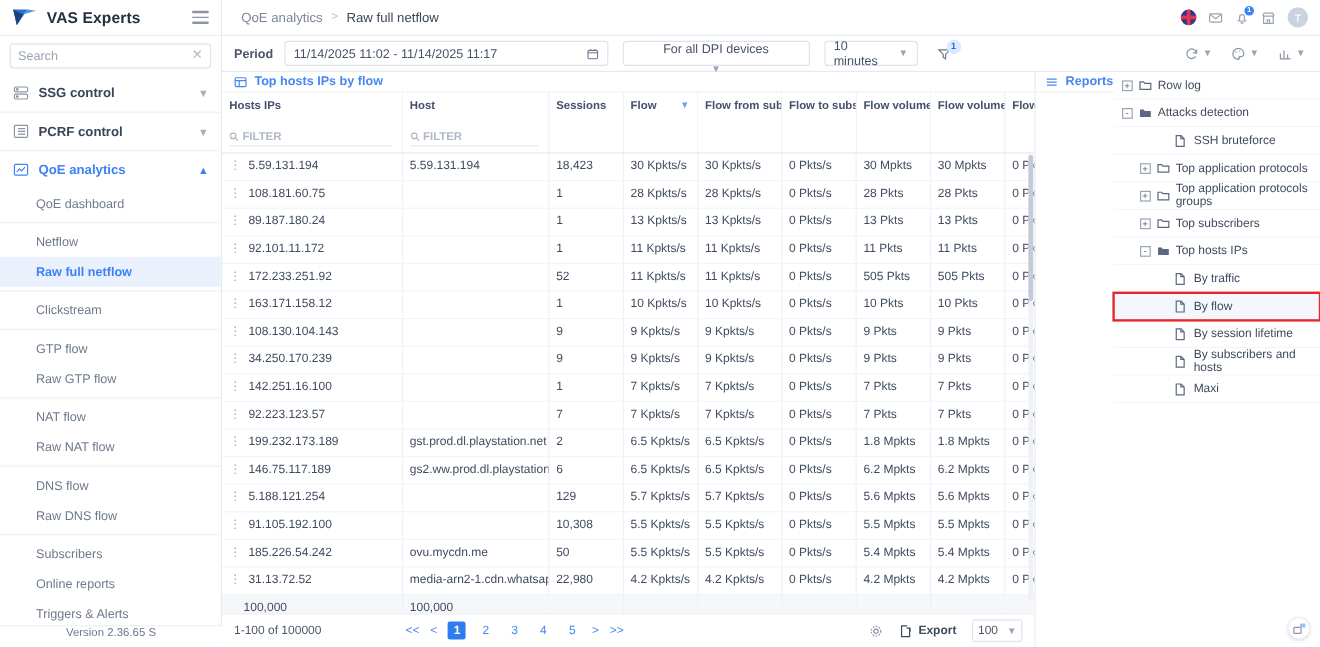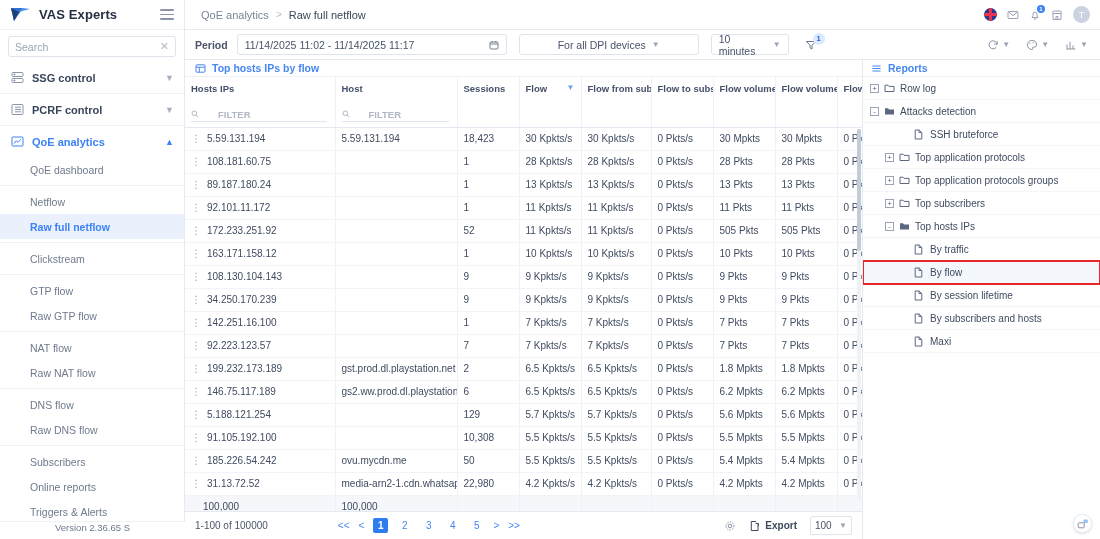--- a/index.html
+++ b/index.html
@@ -116,21 +116,21 @@
     height: 30px; display: flex; align-items: center; gap: 0;
     border-bottom: 1px solid #e6eaf0; padding: 0 12px 0 10px; background: #fff;
   }
   .fb-label { font-size: 10.5px; color: #4b5668; font-weight: 600; margin-right: 9px; }
   .fb-field {
     height: 21px; border: 1px solid #dfe4ec; border-radius: 3px;
     display: flex; align-items: center; padding: 0 7px; gap: 6px;
     font-size: 10.5px; color: #47536a; background: #fff; cursor: pointer;
   }
   .fb-period { width: 270px; justify-content: space-between; }
-  .fb-dpi { width: 180px; margin-left: 12px; justify-content: center; }
+  .fb-dpi { width: 156px; margin-left: 12px; justify-content: space-between; flex-direction: column; }
   .fb-interval { width: 78px; margin-left: 12px; justify-content: space-between; }
   .fb-caret { color: #9aa4b4; font-size: 8px; }
   .funnel-wrap { margin-left: 16px; position: relative; cursor: pointer; }
   .funnel-badge {
     position: absolute; top: -6px; right: -8px;
     background: #dbeafe; color: #2563eb; border-radius: 50%;
     width: 12px; height: 12px; font-size: 7.5px; font-weight: 700;
     display:flex; align-items:center; justify-content:center;
   }
   .fb-right { margin-left: auto; display: flex; align-items: center; gap: 16px; }
@@ -161,21 +161,21 @@
     padding-top: 6px;
     font-size: 9.5px; font-weight: 700; color: #44506a;
     height: 50px; background: #fff;
     border-bottom: 1px solid #e4e9f1;
   }
   .th-inner { display: flex; align-items: flex-start; gap: 4px; line-height: 1.25; }
   .th-sort { margin-left: auto; color: #6f9ff2; font-size: 8px; }
   .filter-cell {
     position: absolute; left: 6px; right: 8px; bottom: 5px;
     border-bottom: 1px solid #e3e8f0;
-    display: flex; align-items: center; gap: 19px;
+    display: flex; align-items: center; gap: 3px;
     font-size: 9.5px; color: #b0b8c6; padding-bottom: 1px;
   }
   .th-rel { position: relative; }
   table.grid tbody td {
     height: 23px; font-size: 10px; color: #3f4b60;
   }
   .kebab { color: #9aa3b2; font-size: 10px; letter-spacing: 0; line-height: 1; }
   .cell-ip { display: flex; align-items: center; gap: 6px; }
   tr.footer-row td { background: #f5f7fa; color: #4a5569; height: 18px; border-bottom: none; }
 
@@ -203,21 +203,21 @@
   .size-box {
     width: 42px; height: 19px; border: 1px solid #dfe4ec; border-radius: 2px;
     display: flex; align-items: center; justify-content: space-between;
     padding: 0 4px; font-size: 10px; color: #4b5668; cursor: pointer;
   }
 
   
   .reports {
     width: 238px; flex: 0 0 238px;
     border-left: 1px solid #e6eaf0; background: #fff;
-    display: flex; flex-direction: column; overflow: hidden;
+    display: flex; flex-direction: row; overflow: hidden;
   }
   .rep-head {
     height: 17px; display: flex; align-items: center; gap: 6px;
     padding-left: 8px; font-size: 10.5px; color: #4787f0; font-weight: 600;
     border-bottom: 1px solid #eef1f6;
   }
   .rep-row {
     height: 23px; display: flex; align-items: center; gap: 5px;
     font-size: 10px; color: #3f4b60; cursor: pointer;
     border-bottom: 1px solid #f3f5f9; position: relative;

